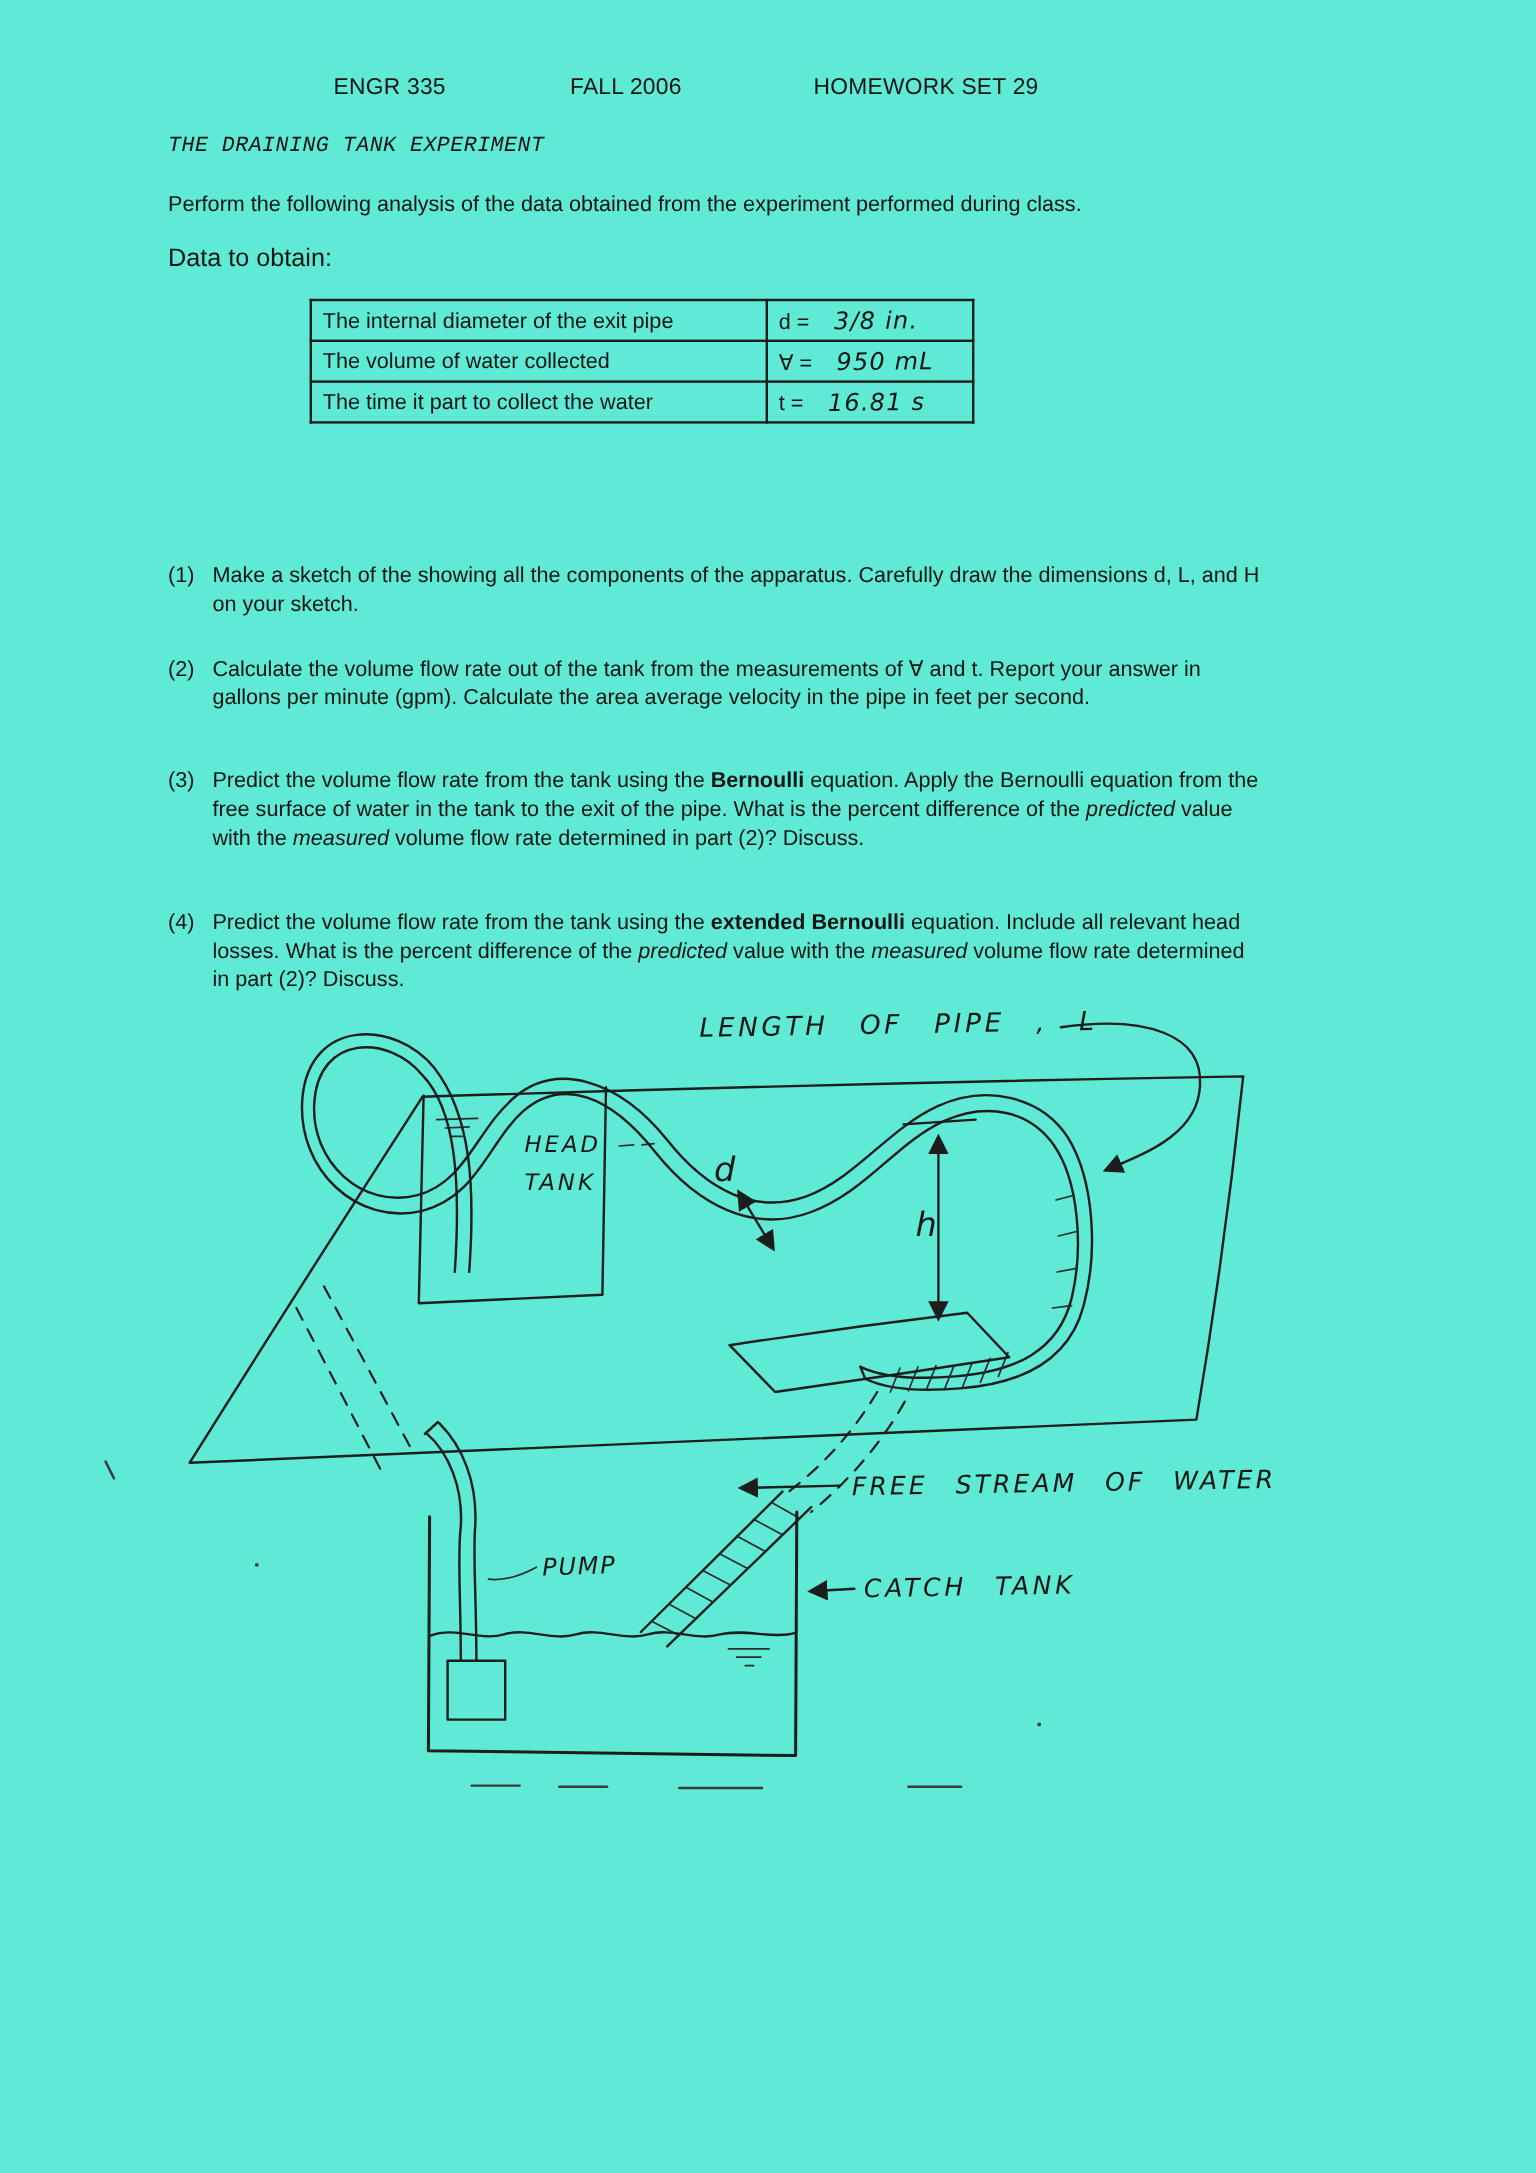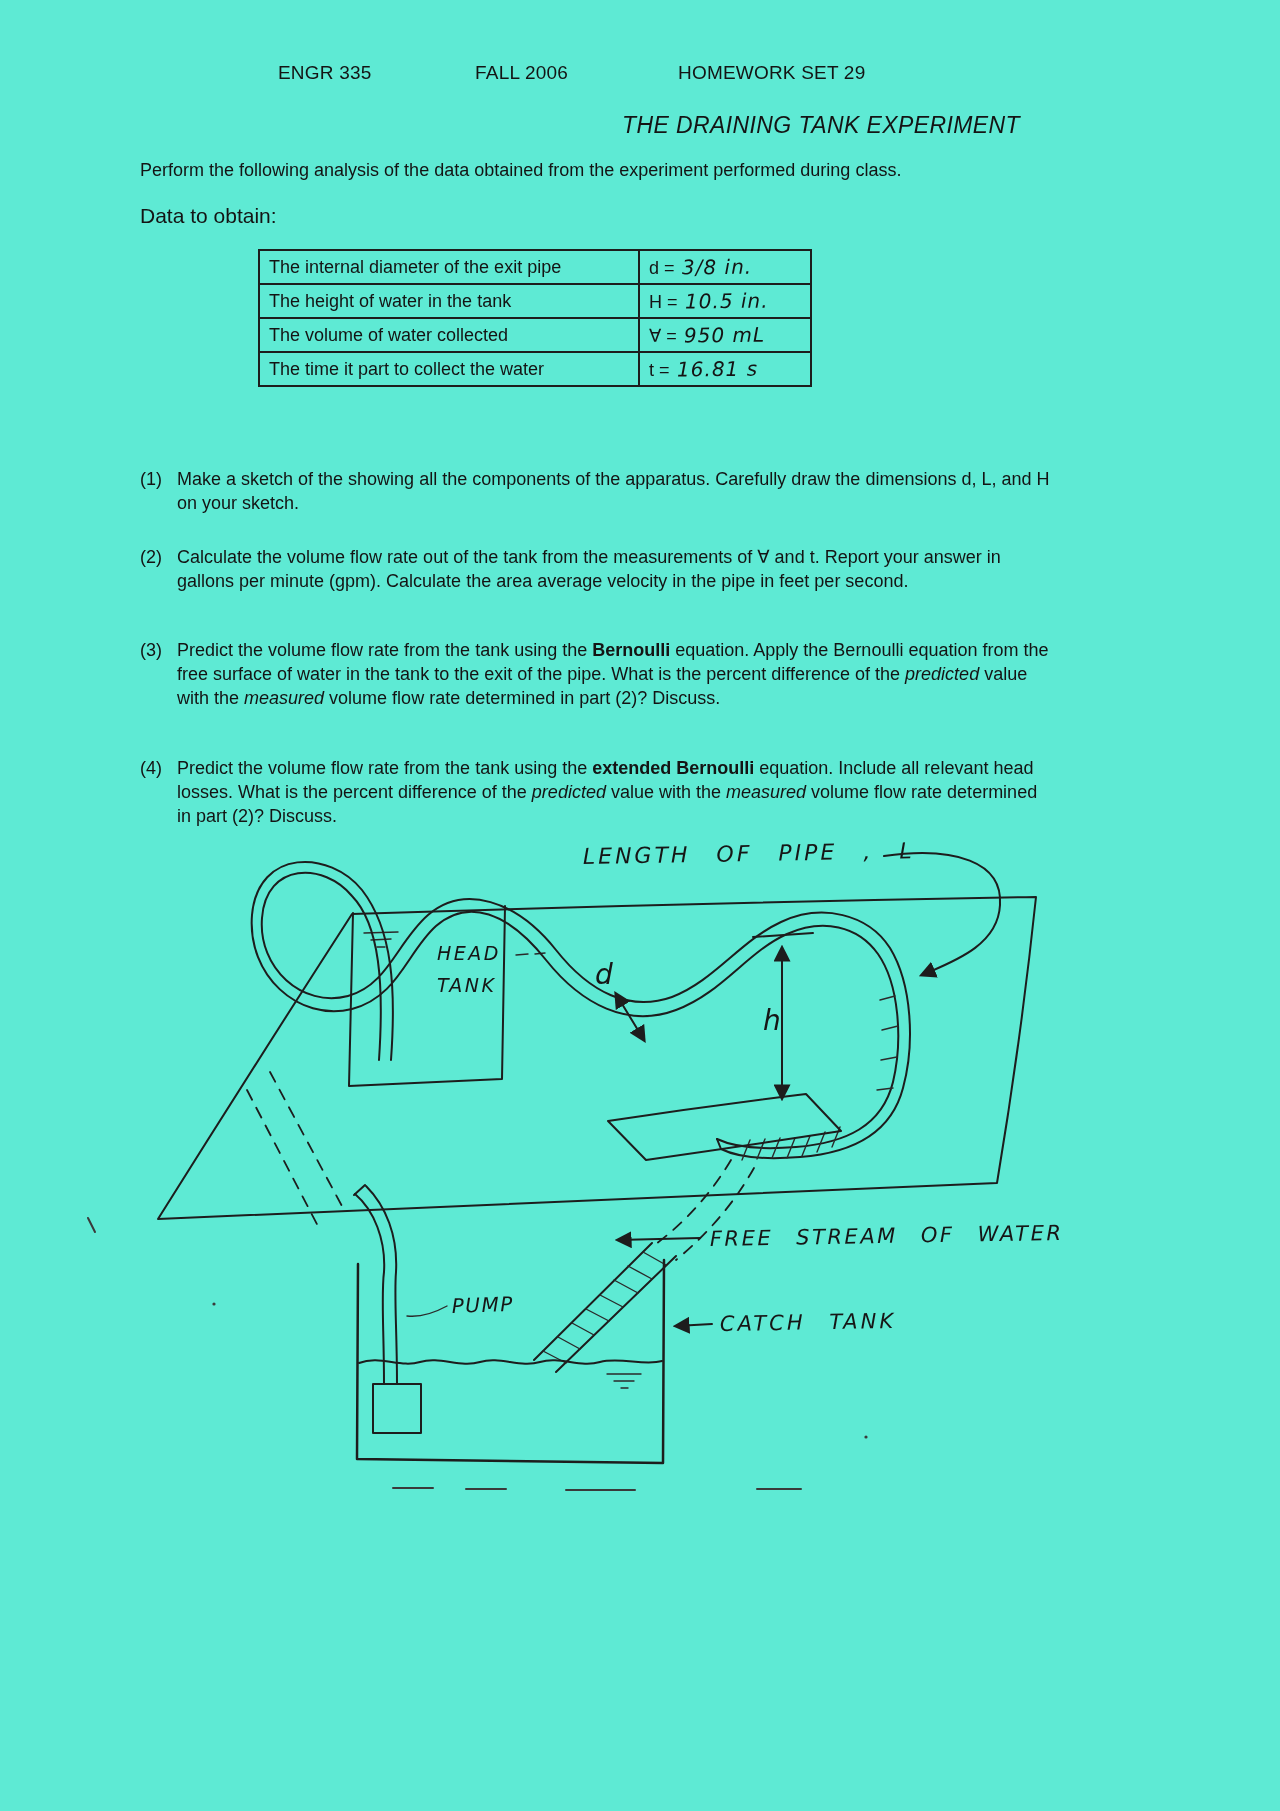--- a/index.html
+++ b/index.html
@@ -6,38 +6,38 @@
   .page{
     position:relative;width:1280px;height:1811px;margin:0 auto;
     background:#5eead4;color:#141414;
     font-family:"Liberation Sans","DejaVu Sans",sans-serif;
     overflow:hidden;
     padding-left:32px;
   }
   .abs{position:absolute;}
   .hdr-item{font-size:19px;letter-spacing:0.2px;}
   .doc-title{
-    left:140px;top:112px;width:880px;text-align:right;
-    font-size:23px;font-style:italic;letter-spacing:0.4px;
+    left:140px;top:112px;width:880px;text-align:left;
+    font-size:18px;font-style:italic;letter-spacing:0.4px;font-family:Liberation Mono, monospace;
   }
   .intro{left:140px;top:159px;width:900px;font-size:18px;line-height:1.3;}
   .data-heading{left:140px;top:204px;font-size:21px;}
   table.data-table{
     position:absolute;left:258px;top:249px;border-collapse:collapse;
   }
   table.data-table td{
     border:2px solid #1d1d1d;font-size:18px;padding:3px 9px;height:26px;
     vertical-align:middle;
   }
   td.lbl{width:360px;}
   td.val{width:152px;white-space:nowrap;}
   .sym{font-size:18px;}
   .hand-val{
     font-family:"DejaVu Sans",sans-serif;font-style:italic;
-    font-size:20px;margin-left:7px;letter-spacing:1px;
+    font-size:20px;margin-left:20px;letter-spacing:1px;
     display:inline-block;transform:rotate(-0.6deg);
   }
   .question{
     position:absolute;left:140px;width:916px;display:flex;
     font-size:18px;line-height:1.34;
   }
   .qnum{width:37px;flex:none;}
   .qtext{flex:1;}
   .q-bold{font-weight:bold;}
   .q-ital{font-style:italic;}
@@ -62,24 +62,20 @@
 
   <div class="abs intro">Perform the following analysis of the data obtained from the experiment performed during class.</div>
 
   <div class="abs data-heading">Data to obtain:</div>
 
   <table class="data-table">
     <tbody>
       <tr>
         <td class="lbl">The internal diameter of the exit pipe</td>
         <td class="val"><span class="sym">d =</span><span class="hand-val">3/8 in.</span></td>
-      </tr>
-      <tr>
-        <td class="lbl">The height of water in the tank</td>
-        <td class="val"><span class="sym">H =</span><span class="hand-val">10.5 in.</span></td>
       </tr>
       <tr>
         <td class="lbl">The volume of water collected</td>
         <td class="val"><span class="sym">∀ =</span><span class="hand-val">950 mL</span></td>
       </tr>
       <tr>
         <td class="lbl">The time it part to collect the water</td>
         <td class="val"><span class="sym">t =</span><span class="hand-val">16.81 s</span></td>
       </tr>
     </tbody>

